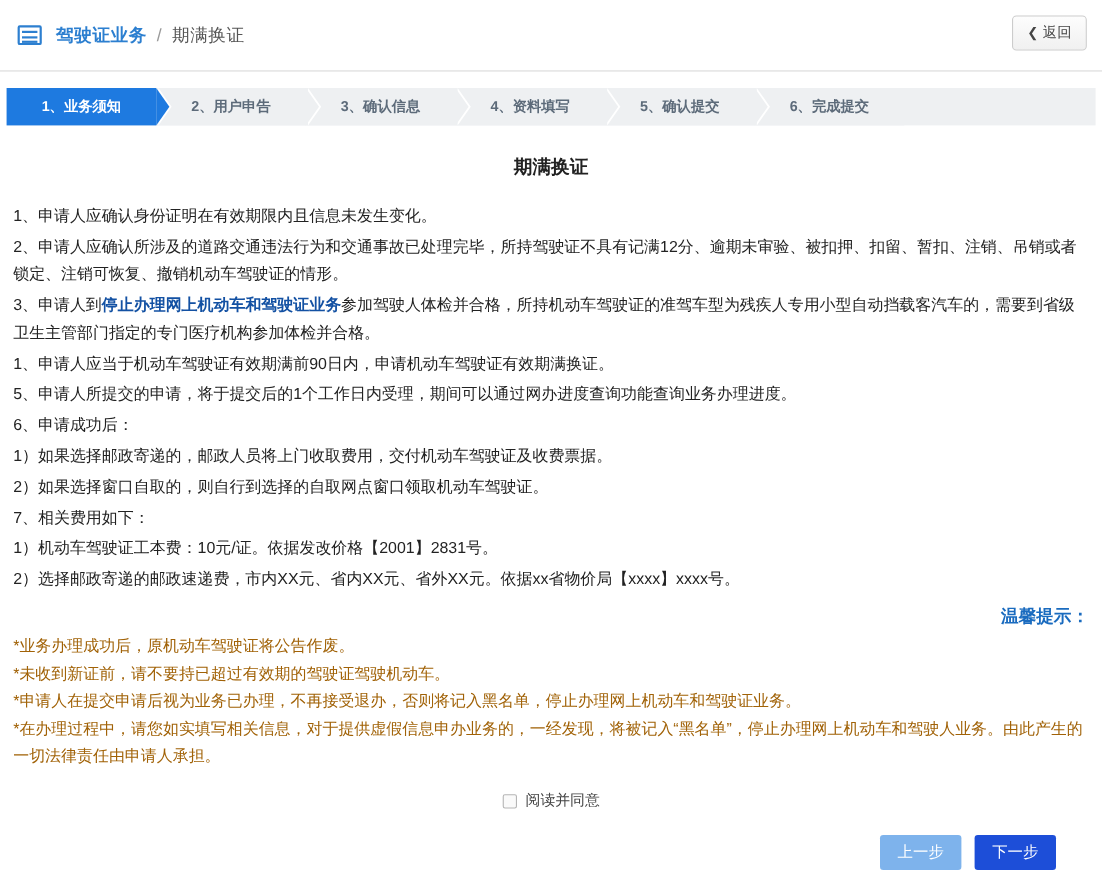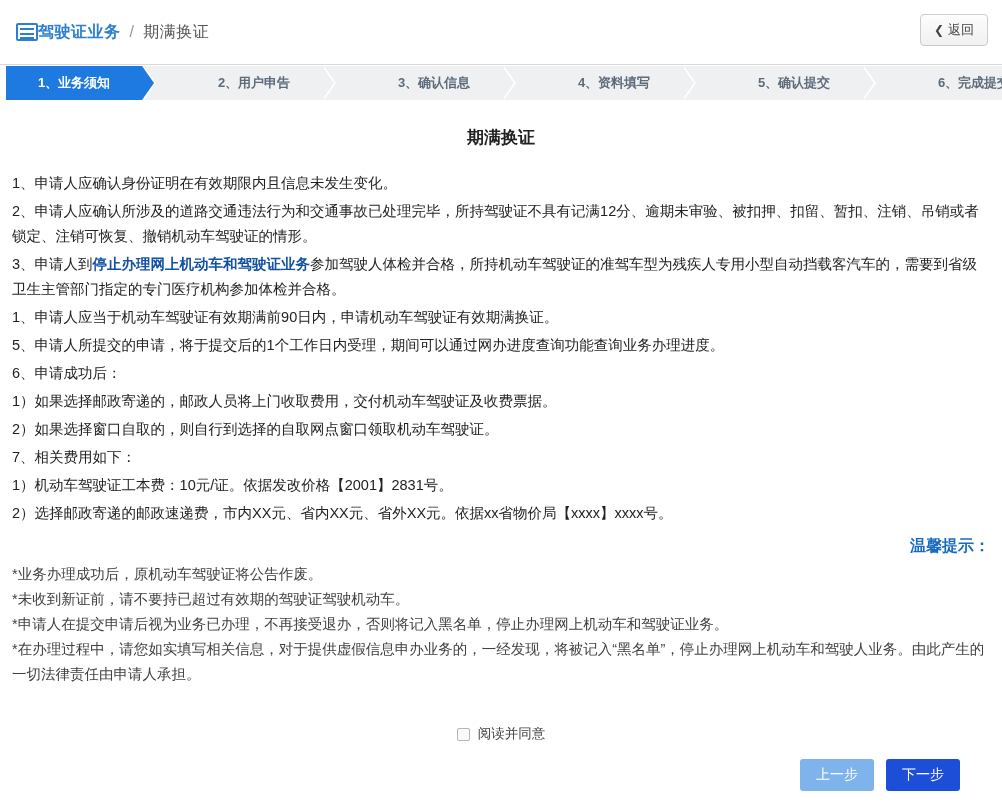--- a/index.html
+++ b/index.html
@@ -31,21 +31,21 @@
     border-bottom: 1px solid #d9d9d9;
     display: flex;
     align-items: center;
     padding: 0 14px 0 16px;
     background: #fff;
     position: relative;
   }
   .header-left {
     display: flex;
     align-items: center;
-    gap: 0;
+    gap: 13px;
   }
   .doc-icon {
     width: 22px;
     height: 18px;
     border: 2px solid #2c7fd0;
     border-radius: 2px;
     box-sizing: border-box;
     position: relative;
     background: #fff;
     flex: 0 0 auto;
@@ -101,24 +101,23 @@
   .back-chevron {
     font-size: 12px;
     color: #444;
     line-height: 1;
   }
 
   
   .steps {
     display: flex;
     height: 34px;
-    margin: 1px 6px 0 6px;
+    margin: 15px 6px 0 6px;
     background: #eef0f2;
     position: relative;
-    gap: 44px;
   }
   .step {
     position: relative;
     flex: 0 0 auto;
     width: 136px;
     height: 34px;
     line-height: 34px;
     font-size: 13px;
     font-weight: bold;
     color: #5d6b7a;
@@ -189,31 +188,31 @@
   .tips-title {
     font-size: 16px;
     font-weight: bold;
     color: #1a6bbf;
     margin: 10px 0 5px 0;
     text-align: right;
   }
   .tip {
     font-size: 14.5px;
     line-height: 25px;
-    color: #404040;
+    color: #a16207;
     margin: 0;
   }
 
   
   .agree-row {
     display: flex;
     align-items: center;
     justify-content: center;
     gap: 8px;
-    margin-top: 38px;
+    margin-top: 18px;
   }
   .checkbox {
     width: 13px;
     height: 13px;
     border: 1px solid #b5b5b5;
     background: #fafafa;
     border-radius: 2px;
     box-sizing: border-box;
     cursor: pointer;
   }

